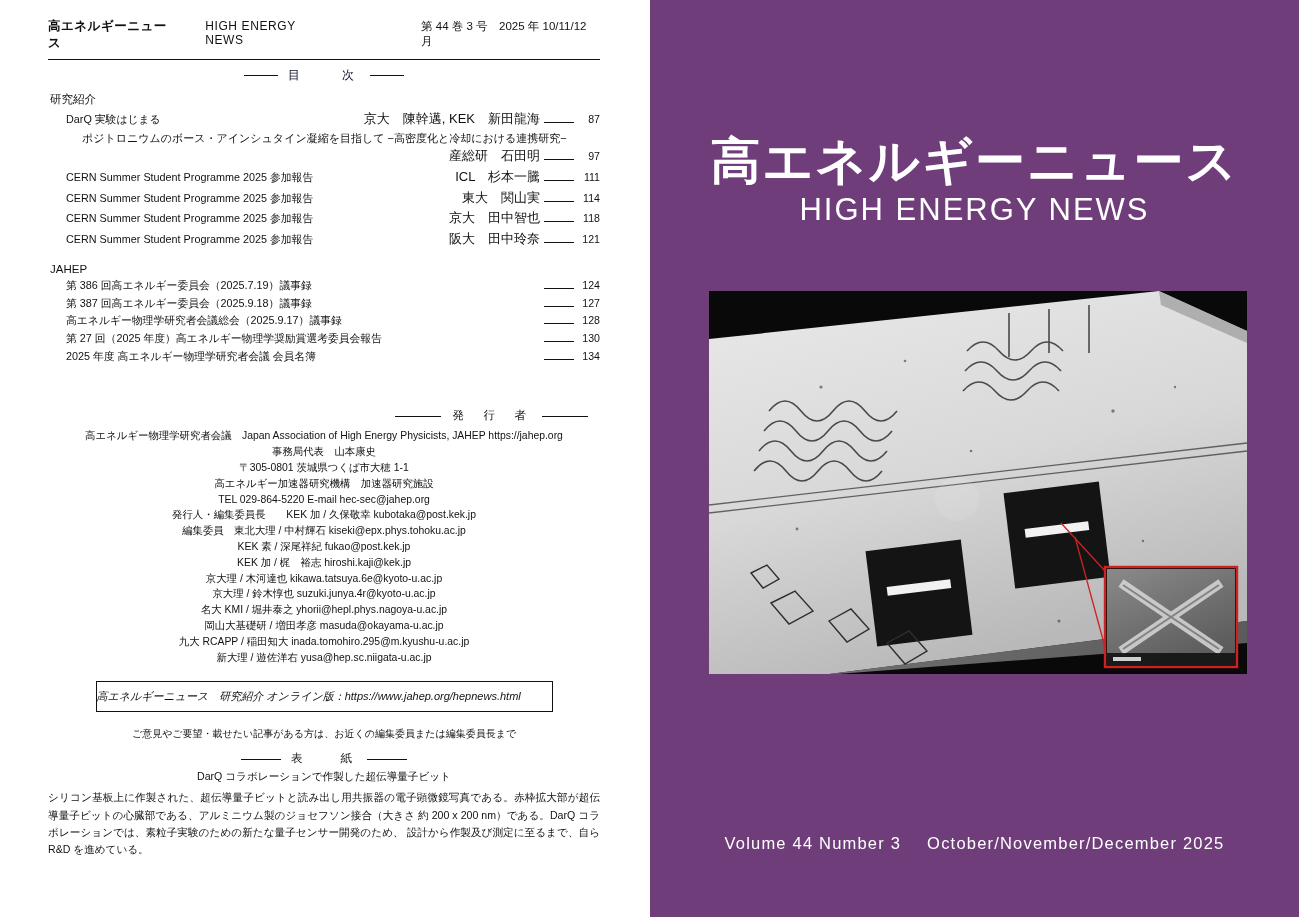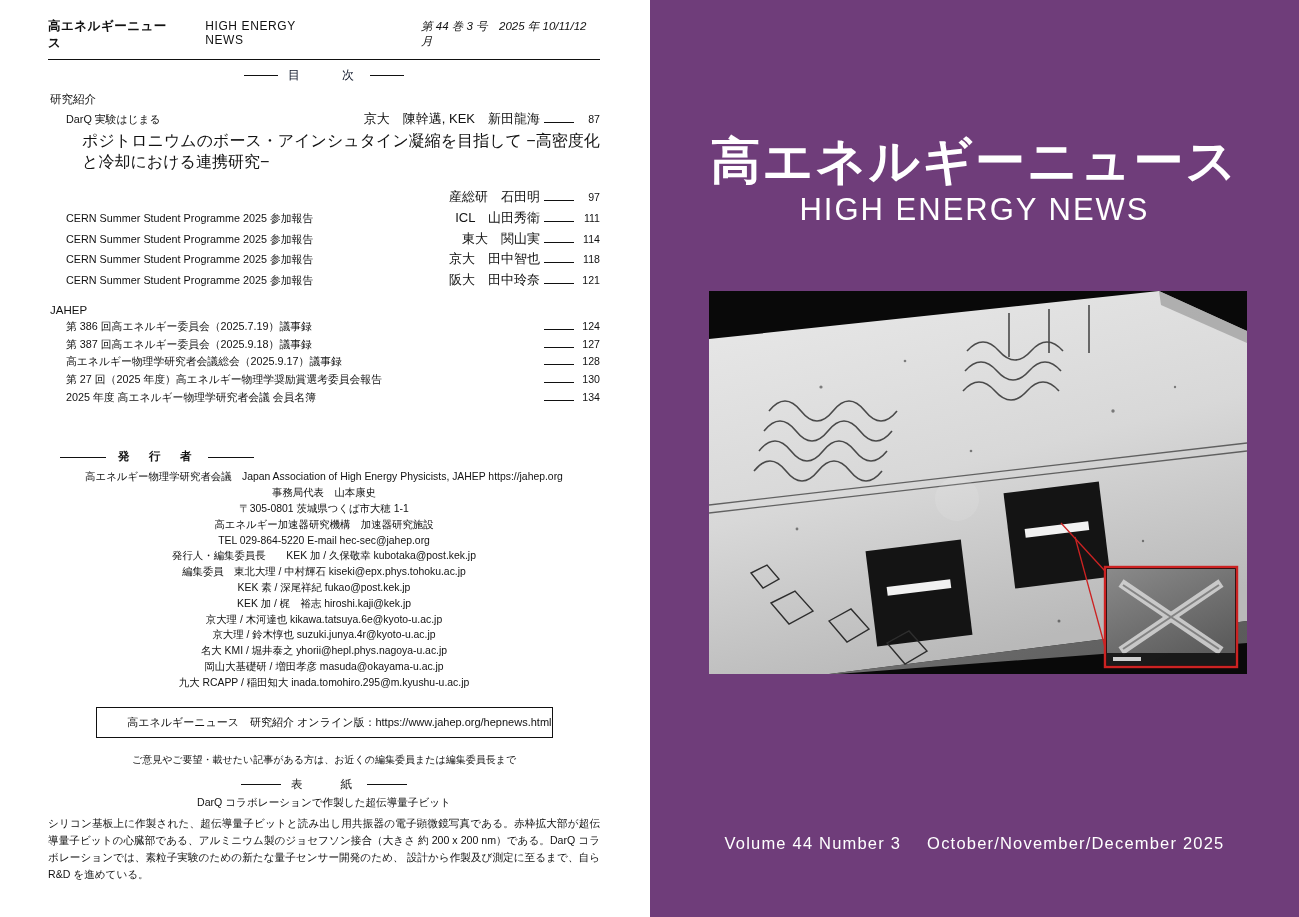--- a/index.html
+++ b/index.html
@@ -16,53 +16,53 @@
     background:#ffffff;
   }
   .lp-inner{position:absolute;left:48px;top:18px;width:552px;}
 
   .masthead{
     display:flex;align-items:baseline;font-size:12.5px;color:#111;
     padding-bottom:4px;
   }
   .mh-jp{font-weight:bold;letter-spacing:0.5px;}
   .mh-en{margin-left:26px;letter-spacing:0.6px;font-size:12px;}
-  .mh-vol{margin-left:84px;font-size:11.5px;font-style:italic;}
+  .mh-vol{margin-left:84px;font-size:11.5px;}
   .mh-rule{border-bottom:1px solid #111;margin-top:3px;}
 
   .toc-title{
     text-align:center;font-size:12px;letter-spacing:6px;margin:7px 0 8px 0;
     color:#0f172a;position:relative;
   }
   .toc-title .bar{display:inline-block;width:34px;border-top:1px solid #111;vertical-align:middle;margin:0 10px;}
 
   .sec-head{font-size:11.5px;color:#111;margin:2px 0 3px 2px;}
   .sec-head.gap{margin-top:14px;}
 
   .entry{
     display:flex;align-items:baseline;font-size:10.8px;color:#111;
     margin:0 0 2px 0;line-height:1.45;
   }
   .entry .t{padding-left:18px;white-space:nowrap;overflow:hidden;}
   .entry .spacer{flex:1;}
   .entry .auth{white-space:nowrap;font-size:13px;padding-right:4px;}
   .entry .dash{display:inline-block;width:30px;border-top:1px solid #111;margin:0 4px 3px 0;}
   .entry .pg{width:22px;text-align:right;font-size:10.6px;}
-  .cont-line{font-size:16px;padding-left:34px;color:#111;margin-bottom:15px;}
+  .cont-line{font-size:11px;padding-left:34px;color:#111;margin-bottom:1px;}
 
   
   .pub-wrap{margin-top:44px;}
-  .pub-head{font-size:11.5px;text-align:left;letter-spacing:4px;color:#111;font-weight:bold;}
+  .pub-head{font-size:11.5px;text-align:right;letter-spacing:4px;color:#111;}
   .pub-head .bar{display:inline-block;width:46px;border-top:1px solid #111;vertical-align:middle;margin:0 12px;}
   .pub-lines{margin-top:5px;text-align:center;font-size:10.4px;line-height:1.52;color:#111;}
   .pub-lines div{white-space:nowrap;}
 
   .online-box{
     margin:16px auto 15px auto;width:455px;border:1px solid #111;
-    text-align:right;font-size:11px;padding:7px 0;color:#111;
+    text-align:left;font-size:11px;padding:7px 0;color:#111;font-style:italic;
   }
   .online-note{text-align:center;font-size:10px;margin-top:7px;color:#111;}
 
   .cover-head{text-align:center;font-size:11.5px;letter-spacing:5px;margin-top:10px;color:#111;}
   .cover-head .bar{display:inline-block;width:40px;border-top:1px solid #111;vertical-align:middle;margin:0 10px;}
   .cover-sub{text-align:center;font-size:10.6px;margin-top:4px;color:#111;}
   .cover-body{font-size:10.6px;line-height:1.62;margin-top:5px;color:#111;text-align:justify;}
 
   
   .right-page{position:absolute;left:650px;top:0;width:649px;height:917px;}
@@ -117,21 +117,21 @@
       <span class="spacer"></span>
       <span class="auth">産総研　石田明</span>
       <span class="dash"></span>
       <span class="pg">97</span>
     </div>
 
 
     <div class="entry">
       <span class="t">CERN Summer Student Programme 2025  参加報告</span>
       <span class="spacer"></span>
-      <span class="auth">ICL　山田秀衛</span>
+      <span class="auth">ICL　杉本一騰</span>
       <span class="dash"></span>
       <span class="pg">111</span>
     </div>
     <div class="entry">
       <span class="t">CERN Summer Student Programme 2025  参加報告</span>
       <span class="spacer"></span>
       <span class="auth">東大　関山実</span>
       <span class="dash"></span>
       <span class="pg">114</span>
     </div>
@@ -195,20 +195,21 @@
         <div>TEL 029-864-5220 E-mail hec-sec@jahep.org</div>
         <div>発行人・編集委員長　　KEK 加 / 久保敬幸  kubotaka@post.kek.jp</div>
         <div>編集委員　東北大理 / 中村輝石  kiseki@epx.phys.tohoku.ac.jp</div>
         <div>KEK 素 / 深尾祥紀  fukao@post.kek.jp</div>
         <div>KEK 加 / 梶　裕志  hiroshi.kaji@kek.jp</div>
         <div>京大理 / 木河達也  kikawa.tatsuya.6e@kyoto-u.ac.jp</div>
         <div>京大理 / 鈴木惇也  suzuki.junya.4r@kyoto-u.ac.jp</div>
         <div>名大 KMI / 堀井泰之  yhorii@hepl.phys.nagoya-u.ac.jp</div>
         <div>岡山大基礎研 / 増田孝彦  masuda@okayama-u.ac.jp</div>
         <div>九大 RCAPP / 稲田知大  inada.tomohiro.295@m.kyushu-u.ac.jp</div>
+        <div>新大理 / 遊佐洋右  yusa@hep.sc.niigata-u.ac.jp</div>
       </div>
     </div>
 
     <div class="online-box">高エネルギーニュース　研究紹介 オンライン版：https://www.jahep.org/hepnews.html</div>
     <div class="online-note">ご意見やご要望・載せたい記事がある方は、お近くの編集委員または編集委員長まで</div>
 
     <div class="cover-head">
       <span class="bar"></span><span>表　　紙</span><span class="bar"></span>
     </div>
     <div class="cover-sub">DarQ コラボレーションで作製した超伝導量子ビット</div>

